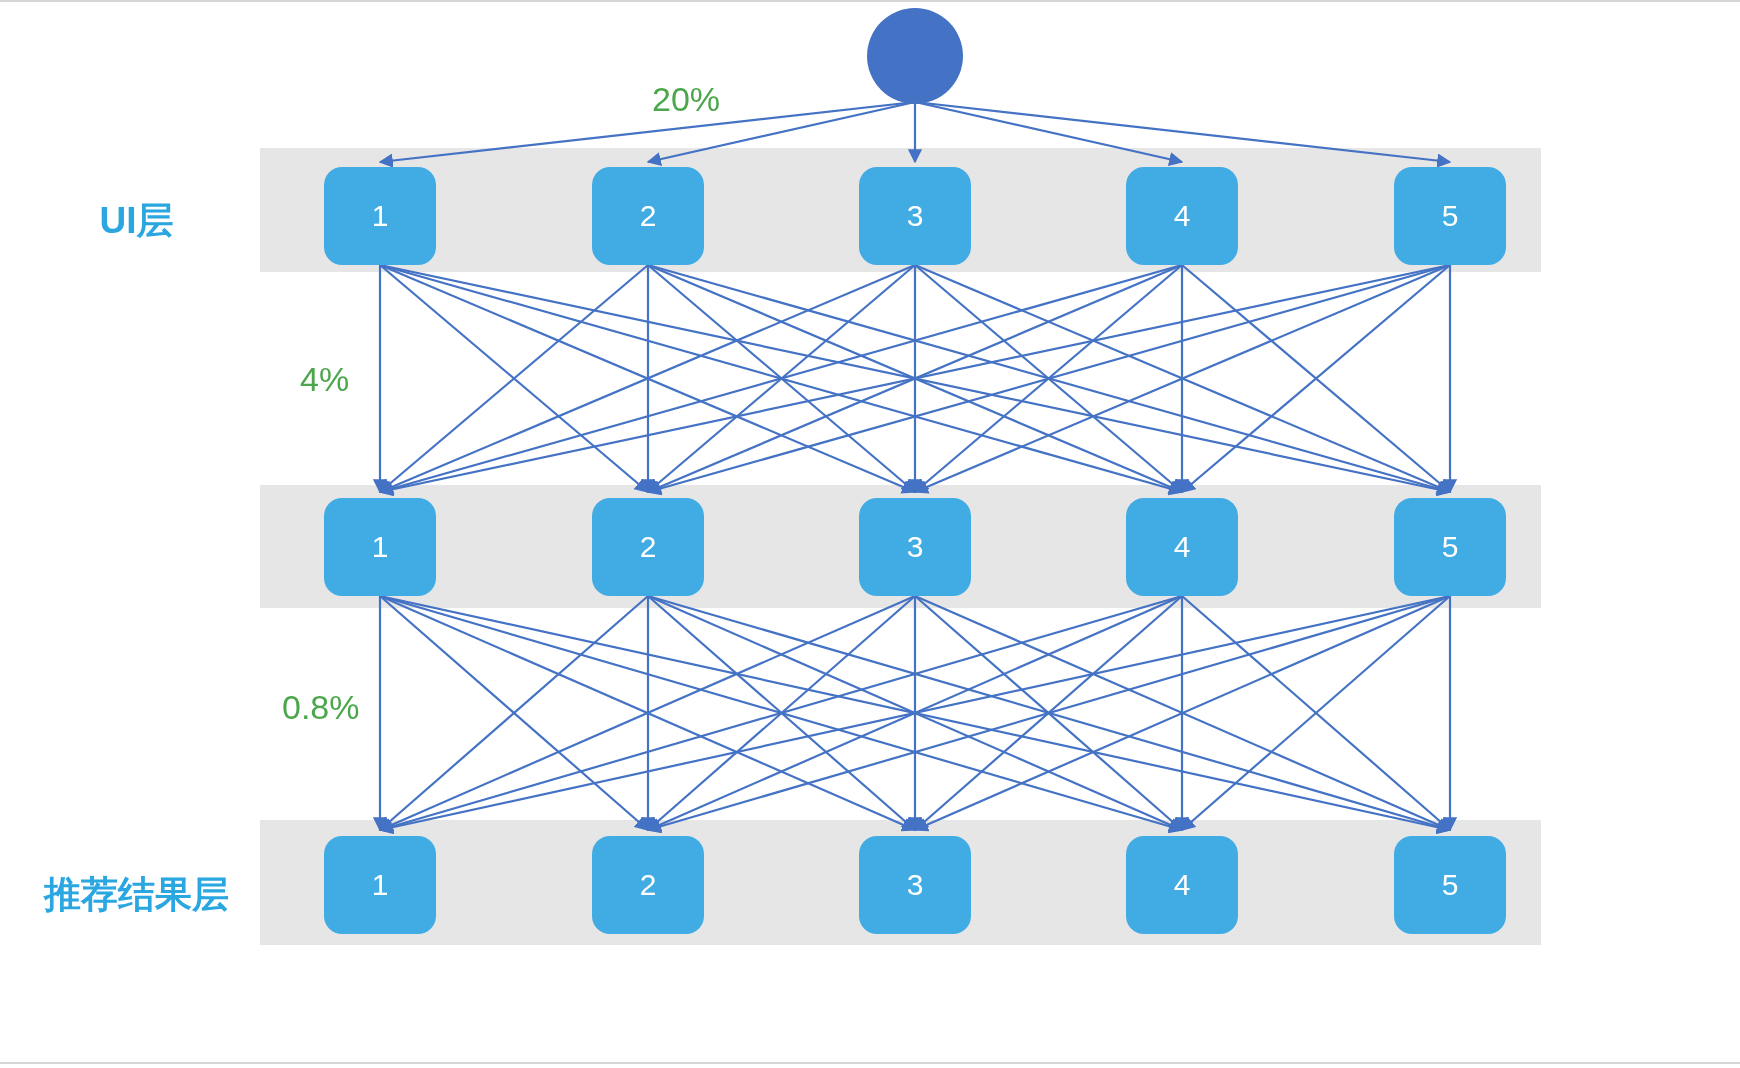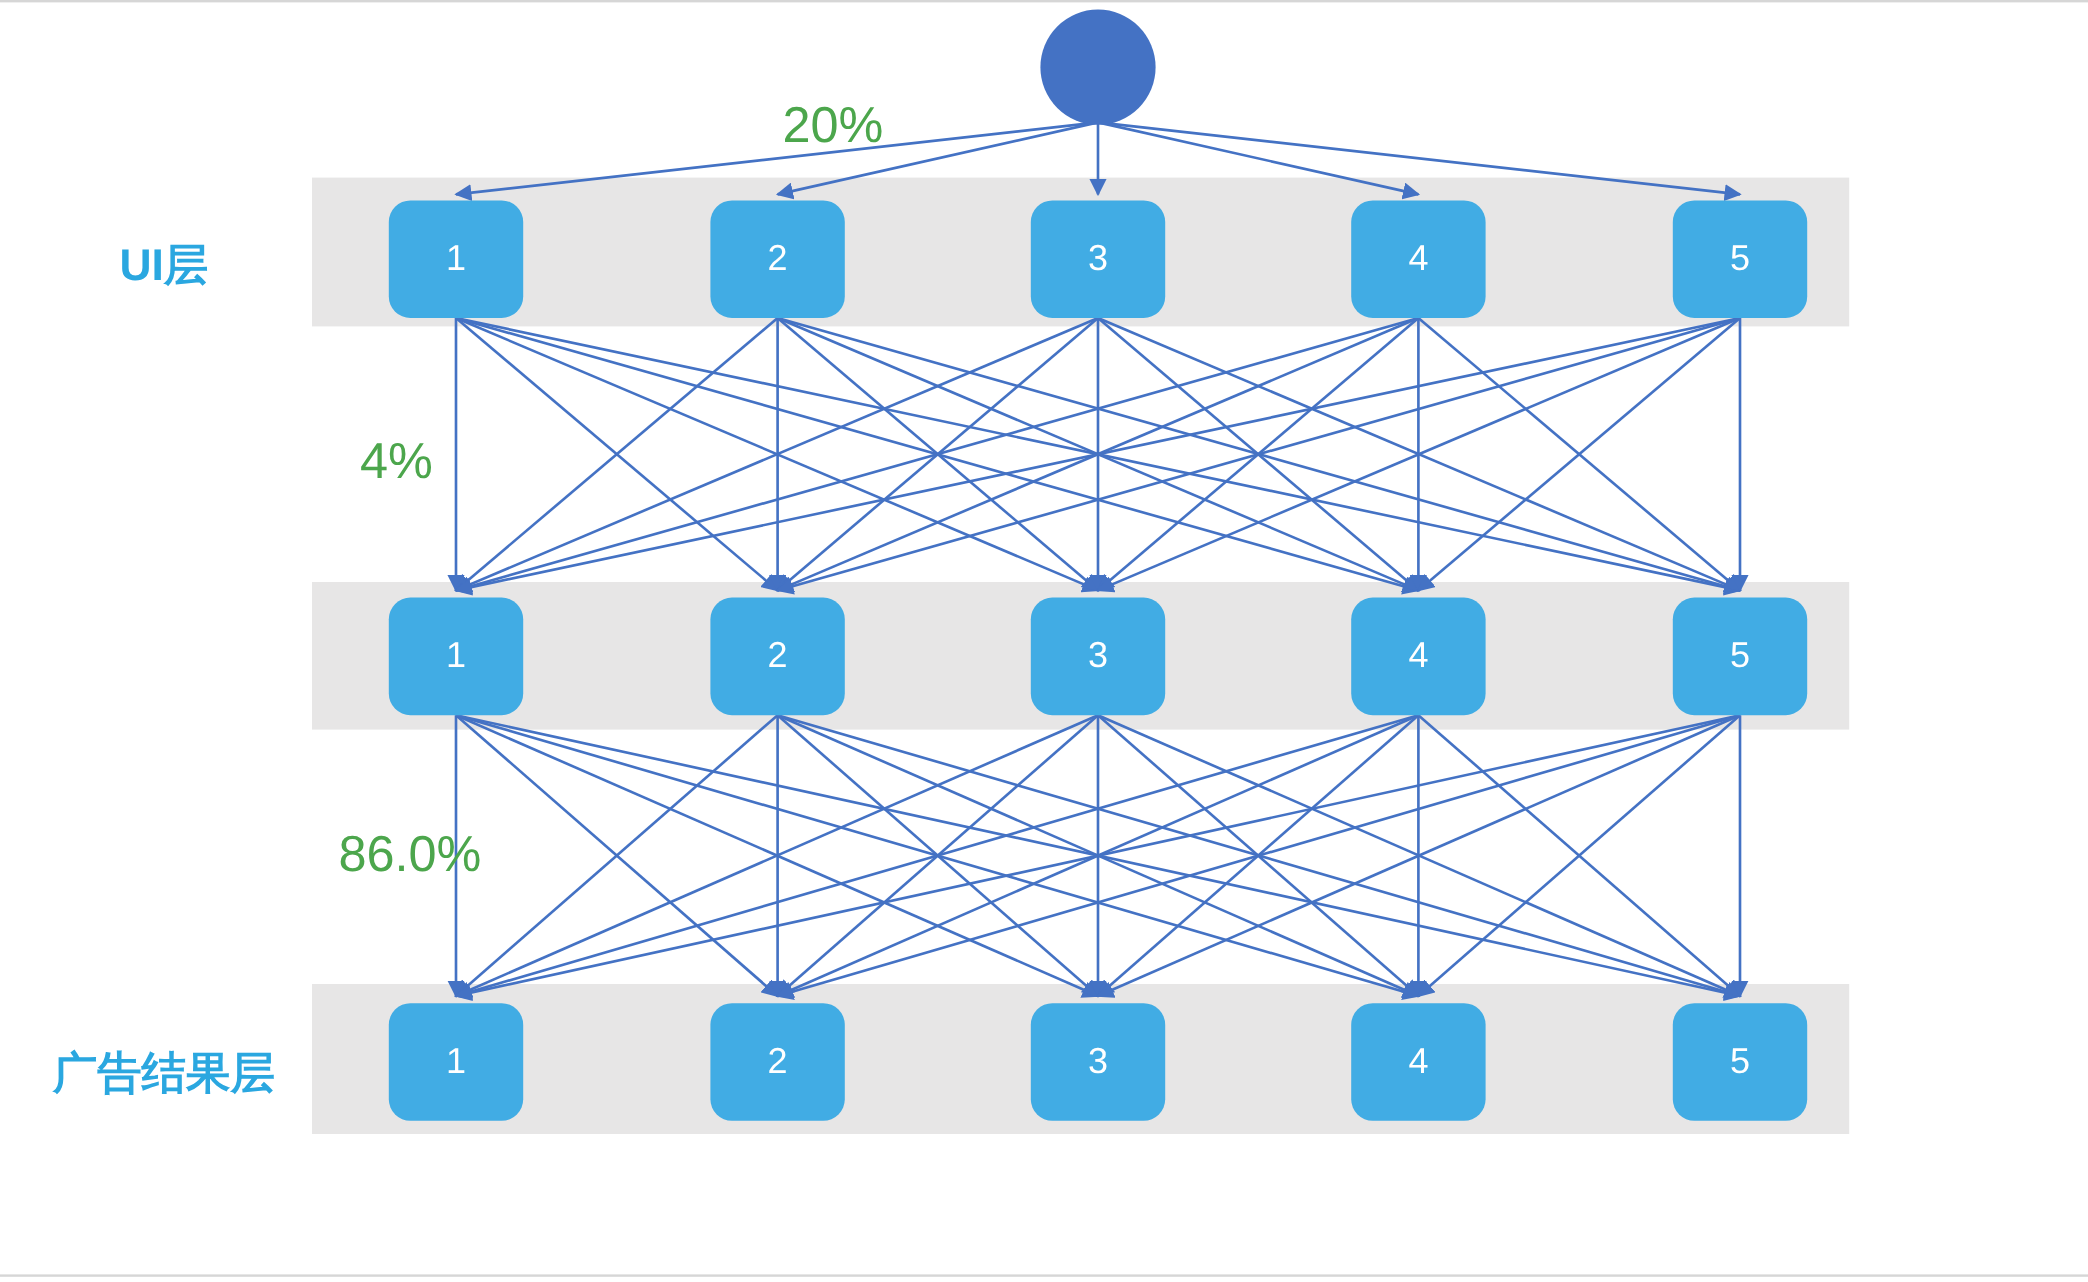--- a/index.html
+++ b/index.html
@@ -16,21 +16,21 @@
   .root-node{position:absolute;left:867px;top:8px;width:96px;height:96px;border-radius:50%;
     background:var(--root-fill,#4472c4);}
   .node{position:absolute;width:112px;height:98px;border-radius:18px;
     background:var(--node-fill,#41ace4);color:#ffffff;font-size:30px;
     display:flex;align-items:center;justify-content:center;}
   .layer-label{position:absolute;left:0;width:273px;text-align:center;
     color:var(--layer-label,#2aa7e0);font-weight:bold;font-size:37px;}
   .ll0{top:196px;}
   .ll1{top:528px;}
   .ll2{top:870px;}
-  .pct{position:absolute;color:var(--pct,#4ca64c);font-size:42px;}
+  .pct{position:absolute;color:var(--pct,#4ca64c);font-size:34px;}
   .pct0{left:652px;top:80px;}
   .pct1{left:300px;top:360px;}
   .pct2{left:282px;top:688px;}
 </style>
 </head>
 <body>
 
 <div class="canvas">
 
   <div class="hairline top"></div>
@@ -101,25 +101,25 @@
         <line x1="1450" y1="596" x2="648" y2="830" stroke="#4472c4" stroke-width="2.2" marker-end="url(#arrow)"></line>
         <line x1="1450" y1="596" x2="915" y2="830" stroke="#4472c4" stroke-width="2.2" marker-end="url(#arrow)"></line>
         <line x1="1450" y1="596" x2="1182" y2="830" stroke="#4472c4" stroke-width="2.2" marker-end="url(#arrow)"></line>
         <line x1="1450" y1="596" x2="1450" y2="830" stroke="#4472c4" stroke-width="2.2" marker-end="url(#arrow)"></line>
       </g>
   </svg>
 
   <div class="root-node"></div>
 
   <div class="layer-label ll0">UI层</div>
-  <div class="layer-label ll2">广告结果层</div>
+  <div class="layer-label ll2">推荐结果层</div>
 
   <div class="pct pct0">20%</div>
   <div class="pct pct1">4%</div>
-  <div class="pct pct2">86.0%</div>
+  <div class="pct pct2">0.8%</div>
 
   <div class="node" style="left:324px;top:167px">1</div>
   <div class="node" style="left:592px;top:167px">2</div>
   <div class="node" style="left:859px;top:167px">3</div>
   <div class="node" style="left:1126px;top:167px">4</div>
   <div class="node" style="left:1394px;top:167px">5</div>
 
   <div class="node" style="left:324px;top:498px">1</div>
   <div class="node" style="left:592px;top:498px">2</div>
   <div class="node" style="left:859px;top:498px">3</div>

